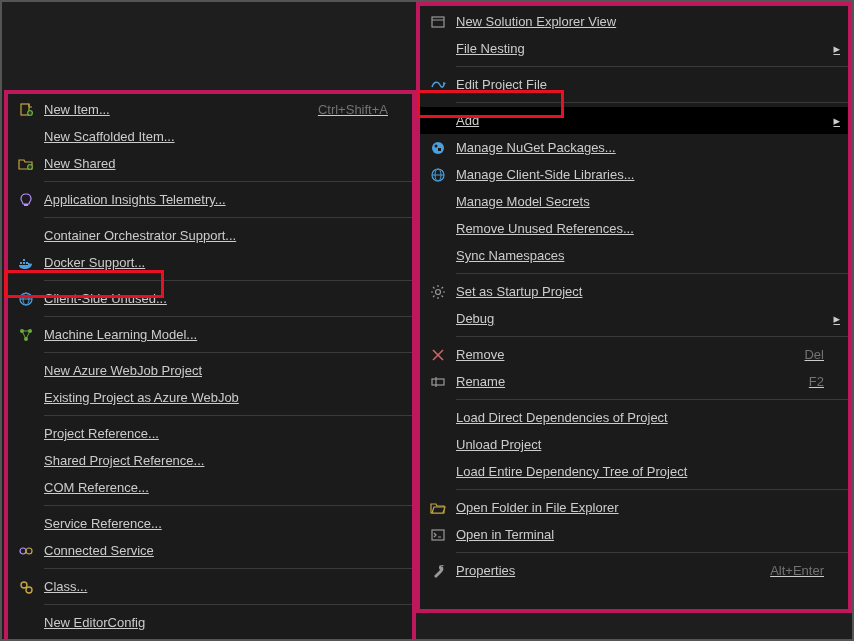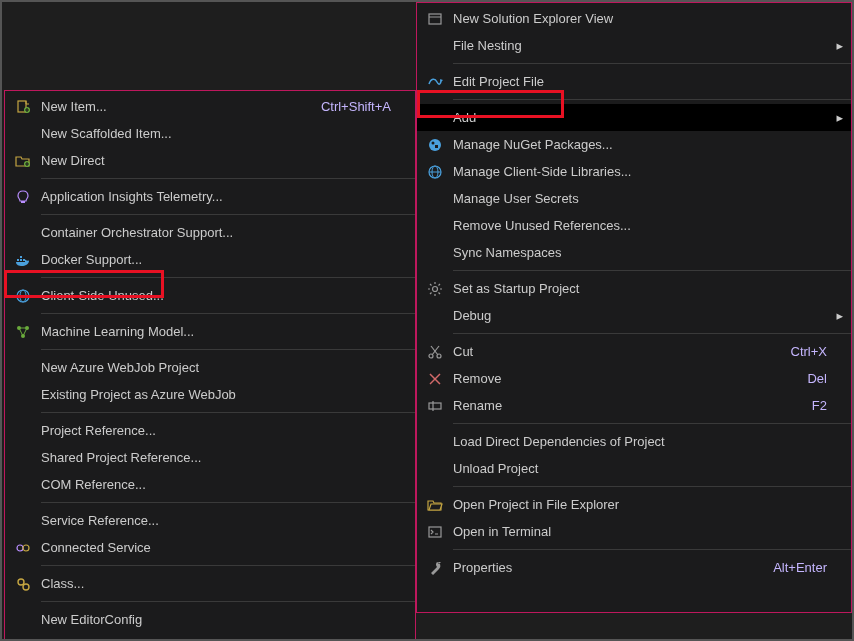--- a/index.html
+++ b/index.html
@@ -10,21 +10,22 @@
       color: #cccccc;
       width: 854px;
       height: 641px;
       overflow: hidden;
       position: relative;
       border: 2px solid #555;
     }
     .menu-panel {
       position: absolute;
       background: #1b1b1c;
-      border: 1px solid #be185d;
+      border: 4px solid #be185d;
+      text-decoration: underline;
     }
     .left-panel {
       left: 2px;
       top: 88px;
       width: 412px;
       height: 641px;
     }
     .right-panel {
       left: 414px;
       top: 0;
@@ -45,21 +46,21 @@
       align-items: center;
       justify-content: center;
       flex-shrink: 0;
     }
     .label-cell {
       flex: 1;
       white-space: nowrap;
       overflow: hidden;
     }
     .shortcut-cell {
-      color: #c4b5fd;
+      color: #737373;
       padding-left: 20px;
       white-space: nowrap;
     }
     .arrow-cell {
       width: 16px;
       text-align: right;
     }
     .separator {
       height: 1px;
       background: #3a3a3a;
@@ -103,21 +104,21 @@
       <span class="arrow-cell"></span>
     </div>
     <div class="menu-item">
       <span class="icon-cell">
         <svg viewBox="0 0 16 16">
           <path d="M1 4 h5 l1 2 h7 v7 h-13 z" fill="none" stroke="#c5a642" stroke-width="1.2"></path>
           <circle cx="12" cy="11" r="3" fill="#6aaa3c"></circle>
           <path d="M12 9 v4 M10 11 h4" stroke="#1b1b1c" stroke-width="1.2"></path>
         </svg>
       </span>
-      <span class="label-cell">New Direct</span>
+      <span class="label-cell">New Shared</span>
       <span class="arrow-cell"></span>
     </div>
     <div class="separator"></div>
     <div class="menu-item">
       <span class="icon-cell">
         <svg viewBox="0 0 16 16">
           <path d="M8 2 C5 2 3 4 3 7 C3 9 5 10 5 12 h6 c0-2 2-3 2-5 c0-3-2-5-5-5 z" fill="none" stroke="#b98eff" stroke-width="1.2"></path>
           <rect x="6" y="12" width="4" height="2" fill="#b98eff"></rect>
         </svg>
       </span>
@@ -281,21 +282,21 @@
           <circle cx="8" cy="8" r="6" fill="none" stroke="#4aa0dd" stroke-width="1.2"></circle>
           <ellipse cx="8" cy="8" rx="3" ry="6" fill="none" stroke="#4aa0dd"></ellipse>
           <line x1="2" y1="8" x2="14" y2="8" stroke="#4aa0dd"></line>
         </svg>
       </span>
       <span class="label-cell">Manage Client-Side Libraries...</span>
       <span class="arrow-cell"></span>
     </div>
     <div class="menu-item">
       <span class="icon-cell"></span>
-      <span class="label-cell">Manage User Secrets</span>
+      <span class="label-cell">Manage Model Secrets</span>
       <span class="arrow-cell"></span>
     </div>
     <div class="menu-item">
       <span class="icon-cell"></span>
       <span class="label-cell">Remove Unused References...</span>
       <span class="arrow-cell"></span>
     </div>
     <div class="menu-item">
       <span class="icon-cell"></span>
       <span class="label-cell">Sync Namespaces</span>
@@ -314,33 +315,20 @@
     </div>
     <div class="menu-item">
       <span class="icon-cell"></span>
       <span class="label-cell">Debug</span>
       <span class="arrow-cell">▸</span>
     </div>
     <div class="separator"></div>
     <div class="menu-item">
       <span class="icon-cell">
         <svg viewBox="0 0 16 16">
-          <circle cx="4" cy="12" r="2" fill="none" stroke="#999" stroke-width="1.2"></circle>
-          <circle cx="12" cy="12" r="2" fill="none" stroke="#999" stroke-width="1.2"></circle>
-          <line x1="5" y1="11" x2="12" y2="2" stroke="#999" stroke-width="1.2"></line>
-          <line x1="11" y1="11" x2="4" y2="2" stroke="#999" stroke-width="1.2"></line>
-        </svg>
-      </span>
-      <span class="label-cell">Cut</span>
-      <span class="shortcut-cell">Ctrl+X</span>
-      <span class="arrow-cell"></span>
-    </div>
-    <div class="menu-item">
-      <span class="icon-cell">
-        <svg viewBox="0 0 16 16">
           <line x1="3" y1="3" x2="13" y2="13" stroke="#d16969" stroke-width="1.5"></line>
           <line x1="13" y1="3" x2="3" y2="13" stroke="#d16969" stroke-width="1.5"></line>
         </svg>
       </span>
       <span class="label-cell">Remove</span>
       <span class="shortcut-cell">Del</span>
       <span class="arrow-cell"></span>
     </div>
     <div class="menu-item">
       <span class="icon-cell">
@@ -357,29 +345,34 @@
     <div class="menu-item">
       <span class="icon-cell"></span>
       <span class="label-cell">Load Direct Dependencies of Project</span>
       <span class="arrow-cell"></span>
     </div>
     <div class="menu-item">
       <span class="icon-cell"></span>
       <span class="label-cell">Unload Project</span>
       <span class="arrow-cell"></span>
     </div>
+    <div class="menu-item">
+      <span class="icon-cell"></span>
+      <span class="label-cell">Load Entire Dependency Tree of Project</span>
+      <span class="arrow-cell"></span>
+    </div>
     <div class="separator"></div>
     <div class="menu-item">
       <span class="icon-cell">
         <svg viewBox="0 0 16 16">
           <path d="M1 4 h5 l1 2 h7 v7 h-13 z" fill="none" stroke="#c5a642" stroke-width="1.2"></path>
           <path d="M2 13 L4 7 h11 l-2 6 z" fill="#1b1b1c" stroke="#c5a642" stroke-width="1.2"></path>
         </svg>
       </span>
-      <span class="label-cell">Open Project in File Explorer</span>
+      <span class="label-cell">Open Folder in File Explorer</span>
       <span class="arrow-cell"></span>
     </div>
     <div class="menu-item">
       <span class="icon-cell">
         <svg viewBox="0 0 16 16">
           <rect x="2" y="3" width="12" height="10" fill="none" stroke="#999" stroke-width="1.2"></rect>
           <path d="M4 6 l2 2 l-2 2 M8 10 h3" stroke="#999" stroke-width="1.2" fill="none"></path>
         </svg>
       </span>
       <span class="label-cell">Open in Terminal</span>

